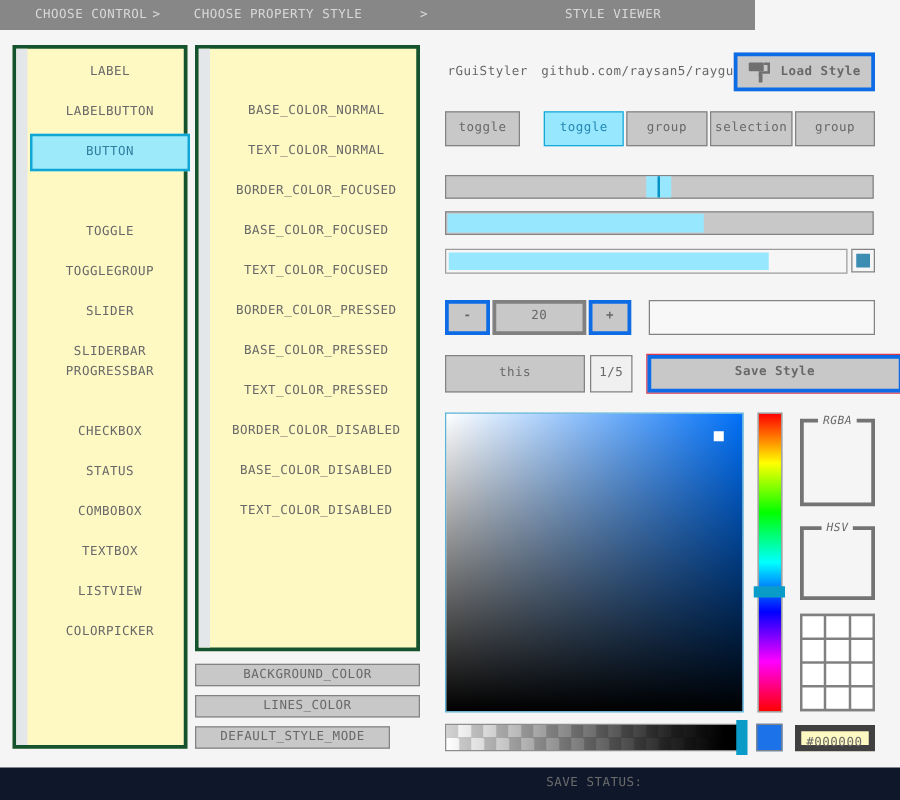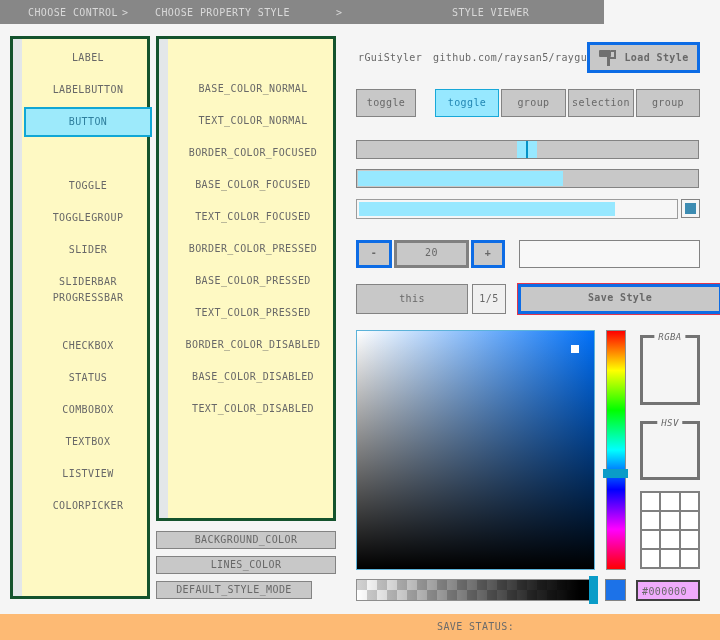--- a/index.html
+++ b/index.html
@@ -7,21 +7,21 @@
   body {
     position: relative; background: #f5f5f5; overflow: hidden;
     font-family: "DejaVu Sans Mono", monospace; font-size: 10px;
     letter-spacing: .4px; color: #686868;
   }
   .txt { position: absolute; white-space: nowrap; }
 
   
   .topbar { position: absolute; left:0; top:0; width:604px; height:24px; background:#878787; }
   .topbar span { position:absolute; top:50%; transform:translateY(-50%); color:#d9d9d9; }
-  .statusbar { position:absolute; left:0; top:614px; width:720px; height:26px; background:#fdba74; }
+  .statusbar { position:absolute; left:0; top:614px; width:720px; height:26px; background:#0f172a; }
   .statusbar span { position:absolute; left:437px; line-height:26px; color:#6b6b6b; }
 
   
   .listview { position:absolute; background:#fef9c3; border:3px solid #14532d; }
   .lv-strip { position:absolute; left:0; top:0; bottom:0; width:9px; background:#e3e7e9; cursor:pointer; }
   .lv-item { position:absolute; height:30px; line-height:30px; text-align:center; cursor:pointer; }
   #controls-list .lv-item { left:11px; width:128px; }
   #props-list .lv-item { left:11px; width:166px; }
   .lv-item.selected { background:#9deafb; border:2px solid #10a7d5; line-height:26px; color:#2f7f9e; }
 
@@ -53,21 +53,21 @@
   .palette { position:absolute; left:640px; top:491px; width:60px; height:78px; border:2px solid #808080; background:#808080;
     display:grid; grid-template-columns:repeat(3,1fr); grid-template-rows:repeat(4,1fr); gap:2px; }
   .palette div { background:#ffffff; cursor:pointer; }
 
   .alphabar { position:absolute; left:356px; top:579px; width:239px; height:22px; border:1px solid #8e8e8e; cursor:pointer;
     background-image: linear-gradient(to right, rgba(0,0,0,0) 0%, rgba(0,0,0,.85) 75%, #000 94%),
       conic-gradient(#ffffff 0 90deg, #d2d2d2 90deg 180deg, #ffffff 180deg 270deg, #d2d2d2 270deg 360deg);
     background-size: 100% 100%, 20px 20px; }
   .alpha-handle { position:absolute; top:-4px; width:9px; height:28px; background:#0a9cc8; cursor:ew-resize; }
   .colorswatch { position:absolute; left:605px; top:579px; width:21px; height:22px; background:#1c72e8; border:1px solid #838383; }
-  .hexbox { position:absolute; left:636px; top:580px; width:64px; height:21px; background:#f0abfc; border:2px solid #404040; line-height:19px; padding-left:4px; cursor:text; }
+  .hexbox { position:absolute; left:636px; top:580px; width:64px; height:21px; background:#fef9c3; border:5px solid #404040; line-height:19px; padding-left:4px; cursor:text; }
 
   .textbox { position:absolute; background:#f8f8f8; border:1px solid #838383; cursor:text; }
   .savebtn { box-shadow: 0 0 0 1px #e0364d; }
   .spin-val { border:3px solid #808080; }
   .combo-counter { background:#f0f0f0; }
 </style>
 </head>
 <body>
 
 <div>

